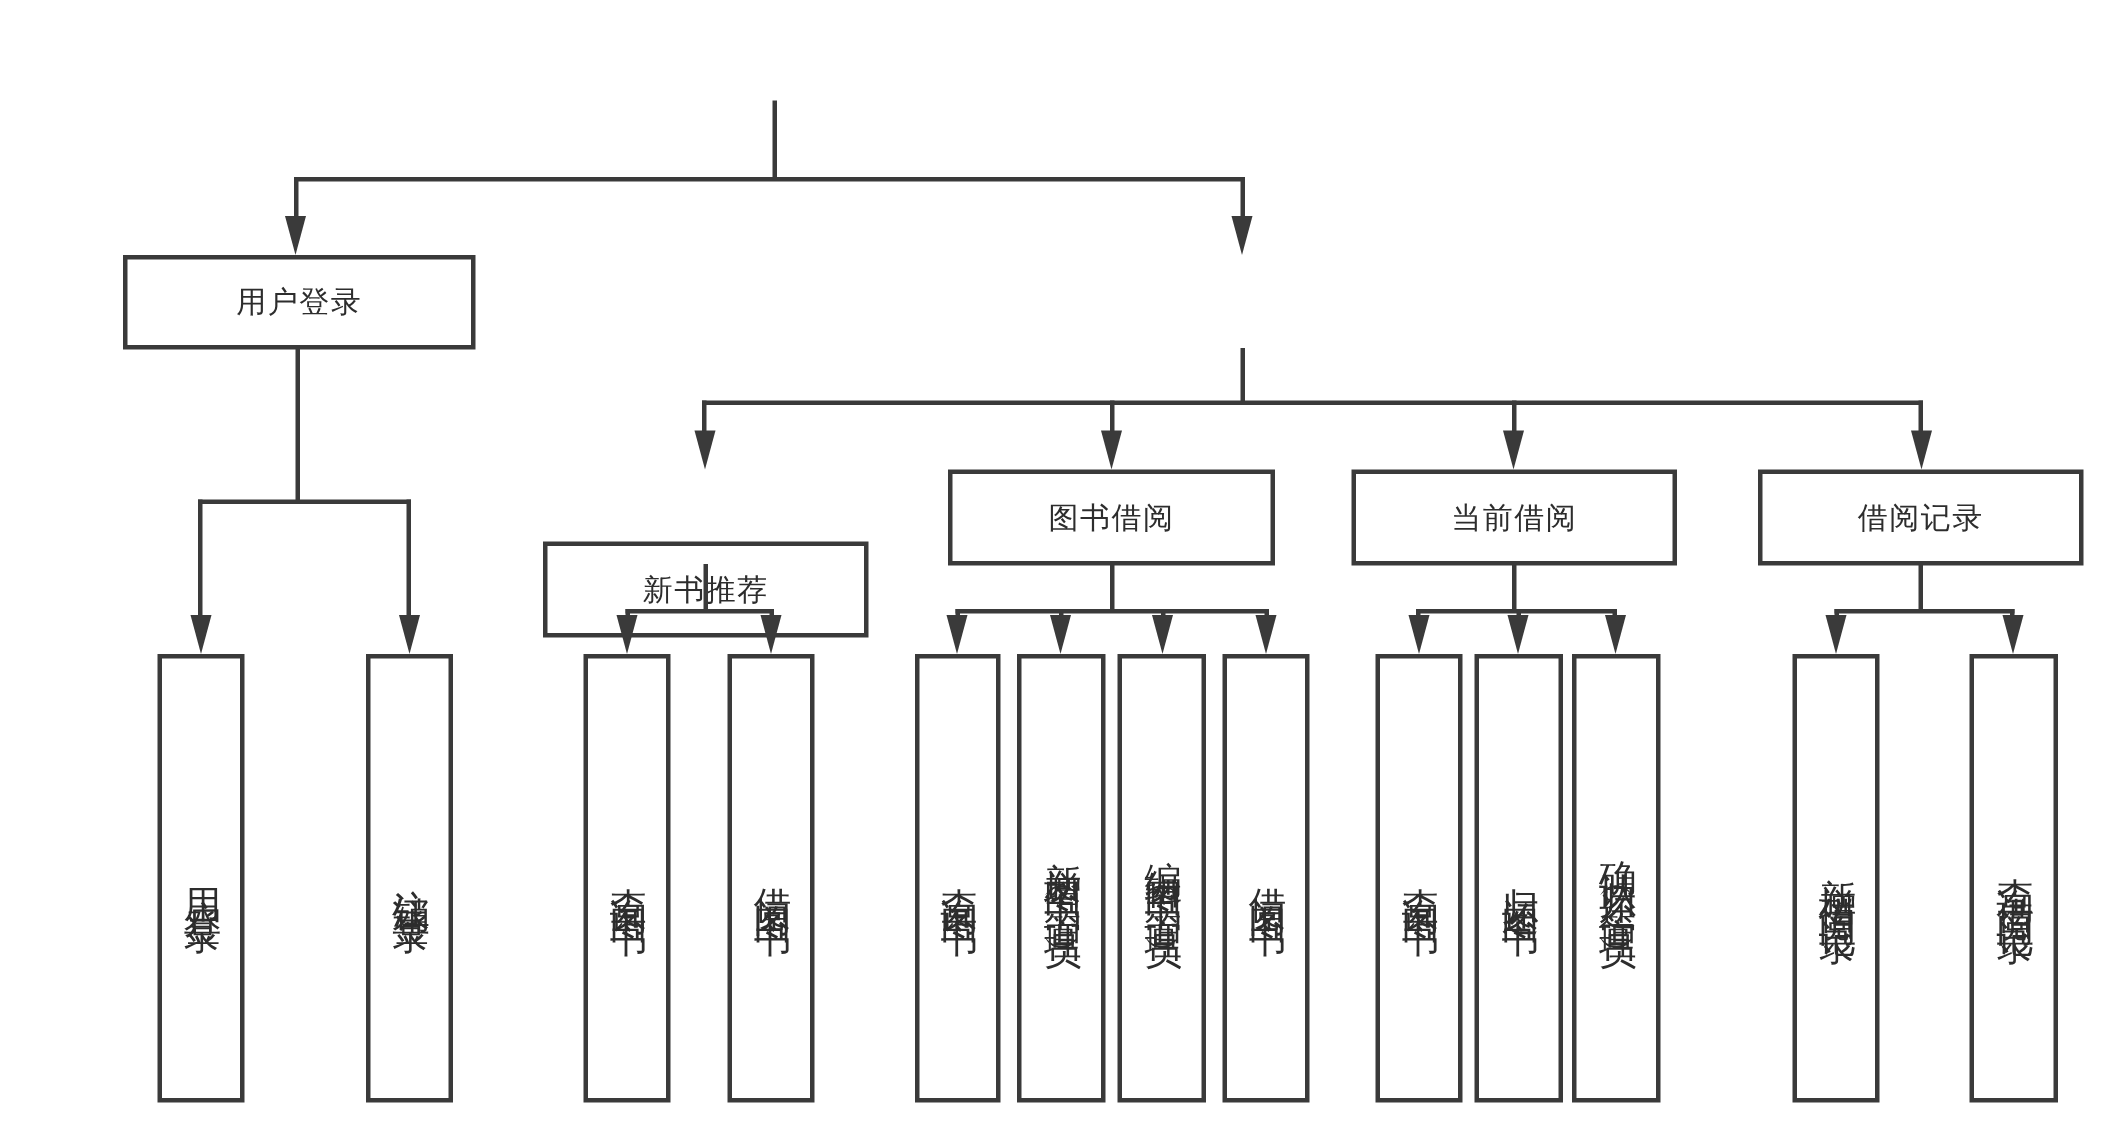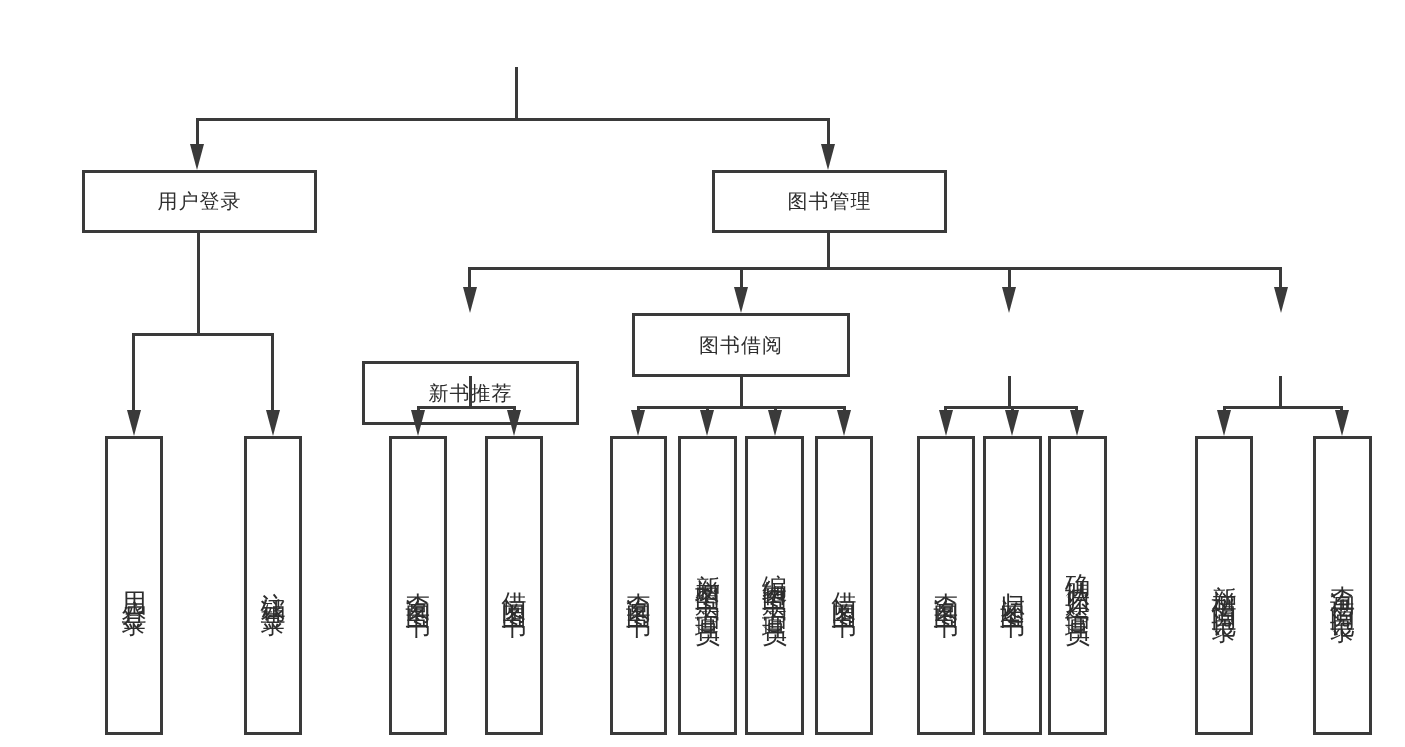--- a/index.html
+++ b/index.html
@@ -58,29 +58,32 @@
 </style>
 </head>
 <body>
 
 <div class="canvas">
 
 
   <div class="node h" style="left:82px;top:170px;width:235px;height:63px;">
     <span>用户登录</span>
   </div>
-  <div class="node h" style="left:712px;top:170px;width:235px;height:63px;">
-    <span>图书管理</span>
-  </div>
 
   <div class="node h" style="left:362px;top:313px;width:217px;height:64px;margin-top:48px;">
     <span>新书推荐</span>
   </div>
   <div class="node h" style="left:632px;top:313px;width:218px;height:64px;align-items:center;">
     <span>图书借阅</span>
+  </div>
+  <div class="node h" style="left:901px;top:313px;width:217px;height:64px;">
+    <span>当前借阅</span>
+  </div>
+  <div class="node h" style="left:1172px;top:313px;width:217px;height:64px;">
+    <span>借阅记录</span>
   </div>
 
   <div class="node v" style="left:105px;top:436px;width:58px;height:299px;">
     <span>用户登录</span>
   </div>
   <div class="node v" style="left:244px;top:436px;width:58px;height:299px;">
     <span>注销登录</span>
   </div>
 
   <div class="node v" style="left:389px;top:436px;width:58px;height:299px;">

